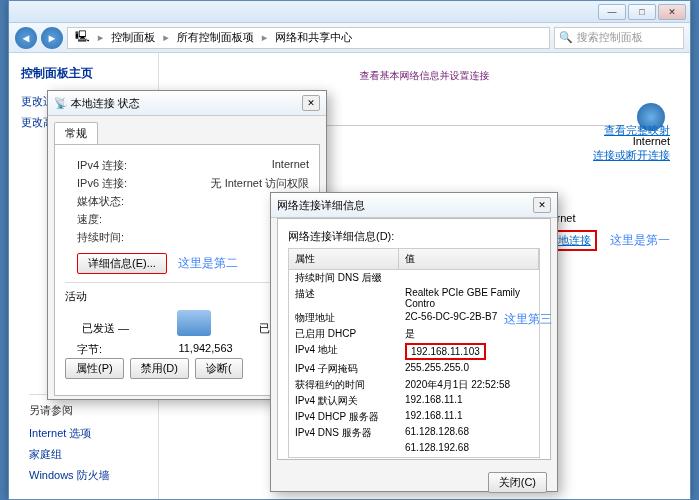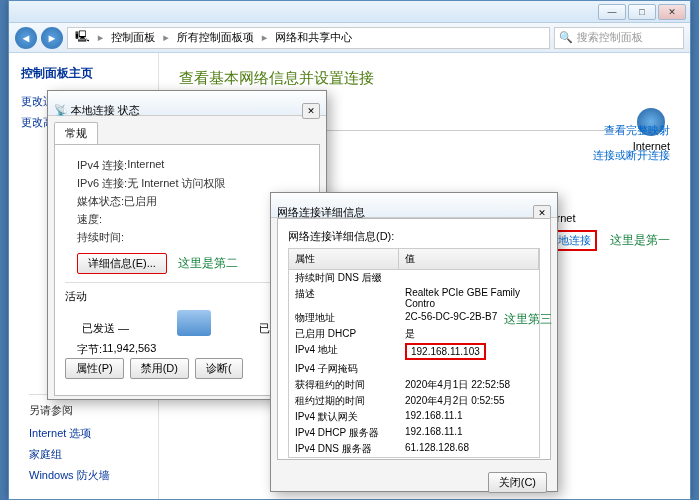--- a/index.html
+++ b/index.html
@@ -16,42 +16,42 @@
 .breadcrumb .sep { color: #888; }
 .searchbox { width: 130px; height: 22px; background: #fff; border: 1px solid #ccc; display: flex; align-items: center; padding: 0 4px; color: #999; }
 .content-wrap { display: flex; height: calc(100% - 52px); }
 .sidebar { width: 150px; padding: 12px; background: #fff; border-right: 1px solid #e0e0e0; }
 .sidebar-title { color: #003399; font-size: 12px; margin-bottom: 12px; font-weight: bold; }
 .sidebar-item { margin: 6px 0; color: #003399; cursor: pointer; }
 .sidebar-sep { border-top: 1px solid #ddd; margin: 8px 0; }
 .sidebar-footer { position: absolute; bottom: 10px; left: 20px; width: 130px; }
 .sidebar-footer .hdr { color: #333; margin-bottom: 8px; }
 .main-content { flex: 1; padding: 16px 20px; position: relative; }
-.page-title { color: #4d7c0f; font-size: 15px; margin-bottom: 10px; }
+.page-title { color: #701a75; font-size: 10px; margin-bottom: 10px; text-align: center; }
 .net-map { display: flex; align-items: center; justify-content: space-around; margin: 20px 0; }
 .net-node { display: flex; flex-direction: column; align-items: center; gap: 4px; }
 .globe { width: 28px; height: 28px; border-radius: 50%; background: radial-gradient(#6ab0e8,#2060a0); position: relative; }
-.link { color: #0066cc; cursor: pointer; }
+.link { color: #0066cc; cursor: pointer; text-decoration: underline; }
 .right-links { position: absolute; right: 20px; top: 60px; }
 .right-links div { margin: 10px 0; text-align: right; }
 .conn-row { position: absolute; right: 20px; top: 158px; font-size: 11px; }
 .conn-row .lbl { color: #444; }
 .redbox { border: 2px solid #e00000; padding: 1px 4px; display: inline-block; }
-.annotation { color: #15803d; font-size: 12px; }
+.annotation { color: #3b82f6; font-size: 12px; }
 
 
 .dlg { position: absolute; background: #f4f4f4; border: 1px solid #888; box-shadow: 4px 4px 12px rgba(0,0,0,0.3); }
 .dlg1 { left: 47px; top: 90px; width: 280px; height: 310px; }
-.dlg-title { height: 24px; background: linear-gradient(#fdfefe,#e8f0f8); display: flex; justify-content: space-between; padding: 12px 6px; border-bottom: 1px solid #ccc; }
+.dlg-title { height: 24px; background: linear-gradient(#fdfefe,#e8f0f8); display: flex; align-items: center; justify-content: space-between; padding: 12px 6px; border-bottom: 1px solid #ccc; }
 .dlg-close { width: 18px; height: 16px; border: 1px solid #aaa; border-radius: 2px; background: #f0f0f0; display: flex; align-items: center; justify-content: center; font-size: 9px; }
 .tab-strip { display: flex; padding: 6px 6px 0; }
 .tab { padding: 3px 10px; background: #fff; border: 1px solid #bbb; border-bottom: none; border-radius: 2px 2px 0 0; font-size: 11px; }
 .dlg-body { background: #fff; margin: 0 6px 6px; border: 1px solid #bbb; padding: 10px; height: calc(100% - 56px); position: relative; }
 .group-title { margin: 4px 0; }
-.kv-row { display: flex; justify-content: flex-start; margin: 3px 0 3px 12px; font-size: 11px; }
+.kv-row { display: flex; justify-content: space-between; margin: 3px 0 3px 12px; font-size: 11px; }
 .kv-row .k { color: #333; }
 .kv-row .v { color: #333; }
 .btn { display: inline-block; padding: 2px 10px; background: linear-gradient(#fdfdfd,#e4e4e4); border: 1px solid #999; border-radius: 2px; font-size: 11px; cursor: pointer; }
 .activity { display: flex; justify-content: space-around; align-items: flex-end; margin: 6px 0; gap: 14px; }
 .activity-icon { width: 34px; height: 26px; background: linear-gradient(#a0c8f0,#5090d0); border-radius: 3px; }
 .dlg-footer { display: flex; gap: 6px; padding: 0 10px 8px; }
 
 
 .dlg2 { left: 270px; top: 192px; width: 288px; height: 300px; }
 .dlg2 .dlg-body { }
@@ -219,30 +219,27 @@
           <div class="row">
             <div class="c1">已启用 DHCP</div>
             <div class="c2">是</div>
           </div>
           <div class="row">
             <div class="c1">IPv4 地址</div>
             <div class="c2"><span class="redbox">192.168.11.103</span></div>
           </div>
           <div class="row">
             <div class="c1">IPv4 子网掩码</div>
+            <div class="c2">255.255.255.0</div>
           </div>
           <div class="row">
             <div class="c1">获得租约的时间</div>
             <div class="c2">2020年4月1日 22:52:58</div>
           </div>
           <div class="row">
-            <div class="c1">租约过期的时间</div>
-            <div class="c2">2020年4月2日 0:52:55</div>
-          </div>
-          <div class="row">
             <div class="c1">IPv4 默认网关</div>
             <div class="c2">192.168.11.1</div>
           </div>
           <div class="row">
             <div class="c1">IPv4 DHCP 服务器</div>
             <div class="c2">192.168.11.1</div>
           </div>
           <div class="row">
             <div class="c1">IPv4 DNS 服务器</div>
             <div class="c2">61.128.128.68</div>

